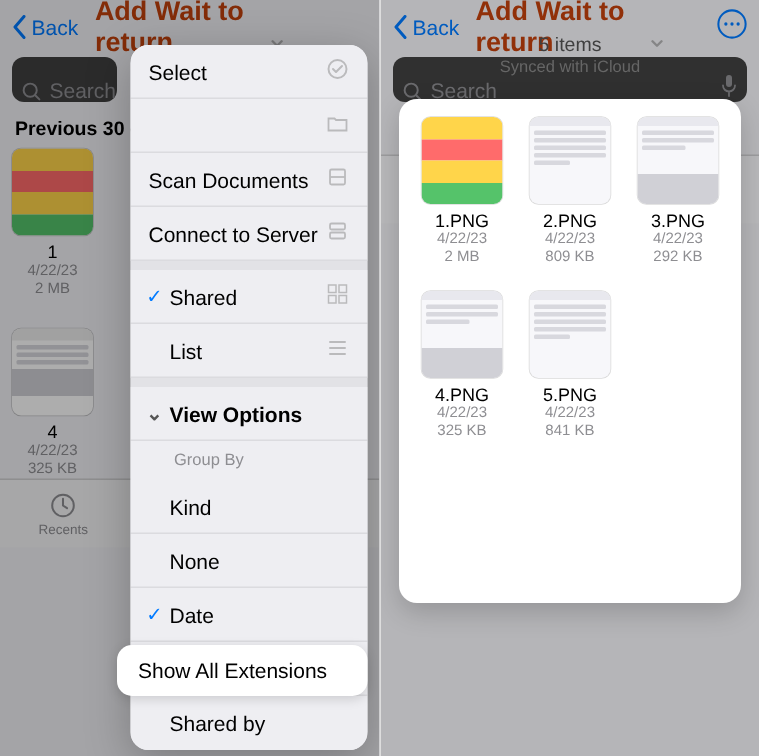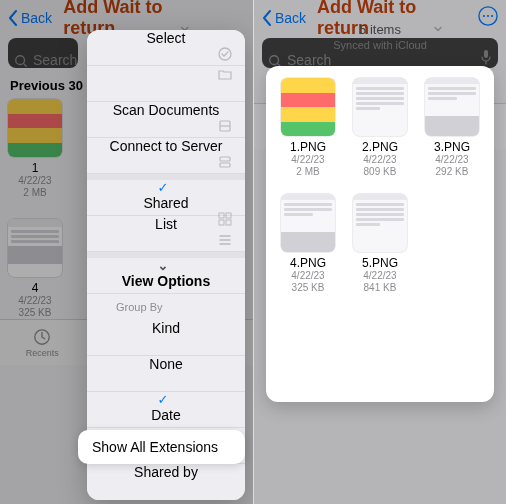--- a/index.html
+++ b/index.html
@@ -29,21 +29,21 @@
   
   .grid-bg { padding: 0 8px; display: flex; flex-direction: column; gap: 20px; }
   .grid-item-bg { width: 54px; text-align: center; }
   .thumb-bg { width: 54px; height: 58px; border-radius: 6px; background: #fff; box-shadow: 0 0 0 0.5px rgba(0,0,0,.2); overflow: hidden; }
   .thumb-bg .bars { height: 100%; display: flex; flex-direction: column; }
   .fname { font-size: 12px; color:#000; margin-top:4px; }
   .fmeta { font-size: 10px; color:#8e8e92; line-height: 1.2; }
 
   
   .menu { position: absolute; top: 30px; right: 8px; width: 158px; background: rgba(238,238,242,0.98); border-radius: 12px; overflow: hidden; box-shadow: 0 8px 30px rgba(0,0,0,.25); z-index: 20; }
-  .mi { display: flex; align-items: center; height: 36px; font-size: 14px; color:#000; padding: 0 12px; border-bottom: 0.5px solid rgba(0,0,0,.08); background: rgba(238,238,242,0.98); flex-direction: column; }
+  .mi { display: flex; align-items: center; height: 36px; font-size: 14px; color:#000; padding: 0 12px; border-bottom: 0.5px solid rgba(0,0,0,.08); background: rgba(238,238,242,0.98); }
   .mi:last-child { border-bottom: none; }
   .mi .chk { width: 16px; display:inline-flex; justify-content:center; margin-left:-4px; margin-right:2px; color:#007aff; font-size:13px; }
   .mi .right-ic { margin-left:auto; opacity:.5; }
   .mi .right-ic svg { width:16px; height:16px; }
   .sep { height: 6px; background: rgba(0,0,0,.04); }
   .group-label { height: 26px; display:flex; align-items:center; padding:0 29px; font-size: 11px; color:#8e8e92; background: rgba(238,238,242,0.98); }
   .menu .hdr { font-weight:600; }
 
   
   .show-ext { position:absolute; left:78px; right:8px; bottom:40px; height:34px; background:#fff; border-radius:10px; display:flex; align-items:center; padding:0 14px; font-size:14px; color:#000; box-shadow:0 2px 8px rgba(0,0,0,.15); z-index:25; }

